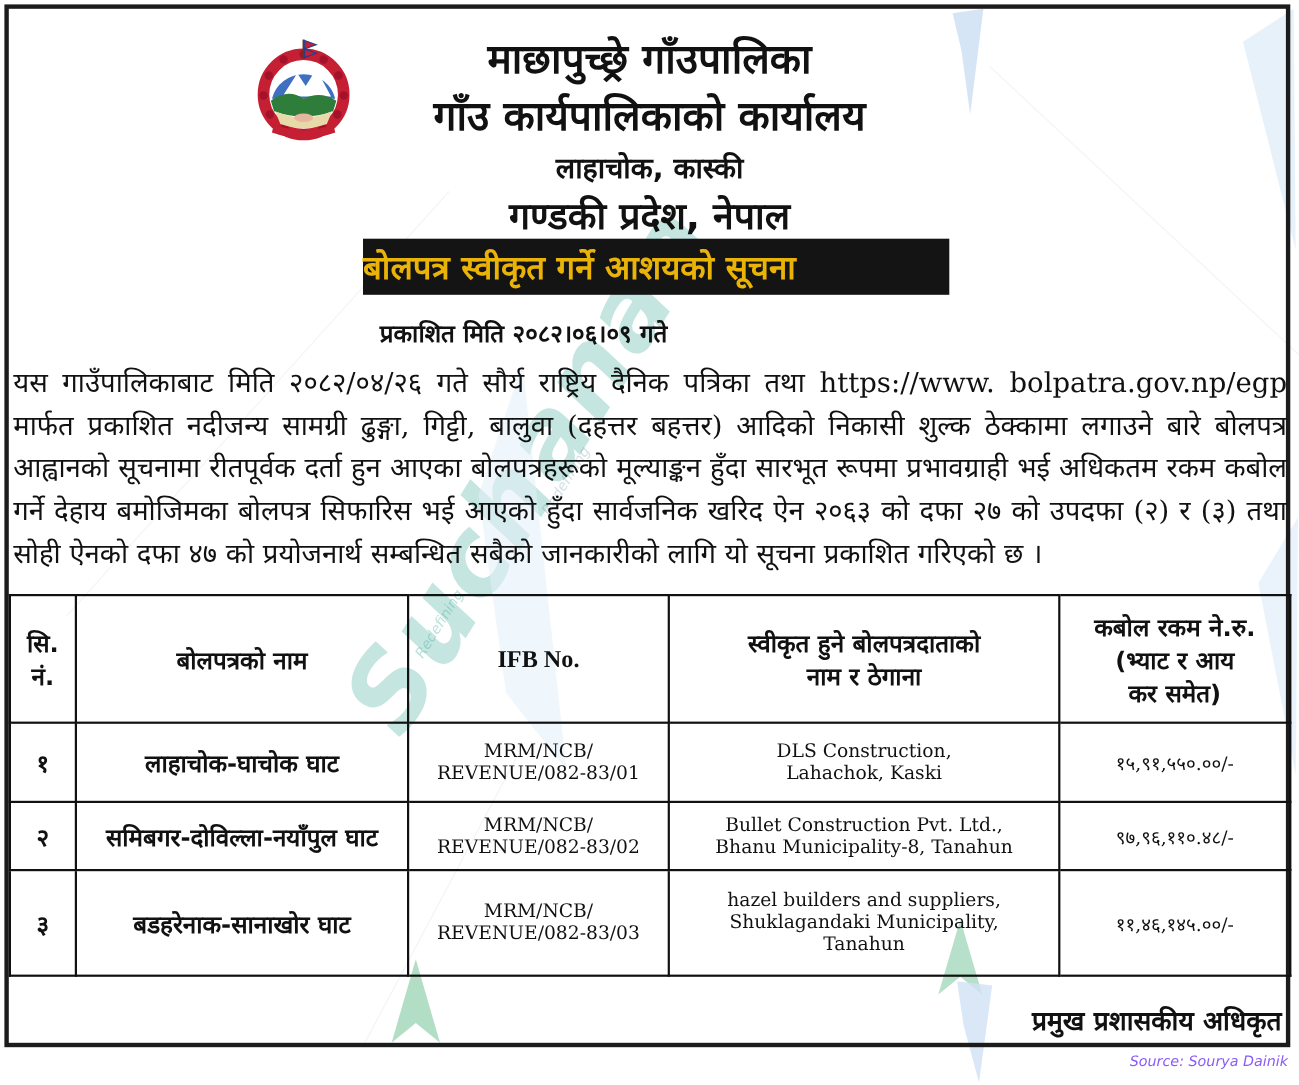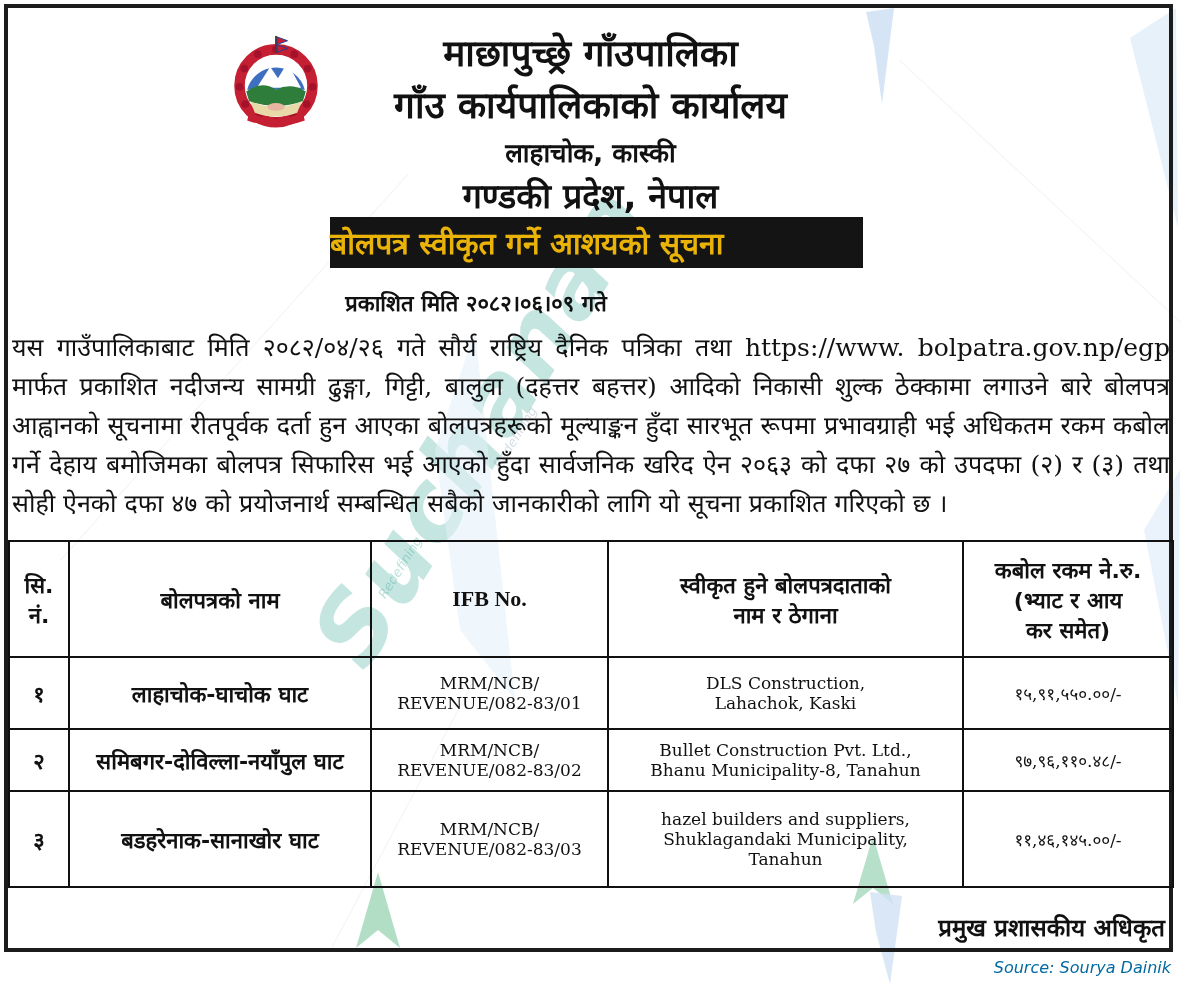--- a/index.html
+++ b/index.html
@@ -38,22 +38,22 @@
   #tbl th{font-weight:bold;font-size:22px;height:116px;
           font-family:"DejaVu Sans","Liberation Sans",sans-serif;}
   #tbl td{font-size:17px;}
   #tbl td.dev{font-family:"DejaVu Sans","Liberation Sans",sans-serif;font-weight:bold;font-size:22px;}
   #tbl tr.r1 td{height:72px;}
   #tbl tr.r2 td{height:62px;}
   #tbl tr.r3 td{height:96px;}
   .c-sn{width:60px;} .c-name{width:302px;} .c-ifb{width:237px;} .c-bidder{width:355px;} .c-amt{width:210px;}
   #sig{position:absolute;right:16px;top:910px;font-weight:bold;font-size:24px;
        font-family:"DejaVu Sans","Liberation Sans",sans-serif;margin-left:40px;}
-  #source{position:absolute;right:10px;top:958px;font-style:italic;font-size:16px;
-          font-family:"DejaVu Sans","Liberation Sans",sans-serif;color:#0369a1;}
+  #source{position:absolute;right:10px;top:958px;font-style:italic;font-size:13px;
+          font-family:"DejaVu Sans","Liberation Sans",sans-serif;color:#8b5cf6;}
   
   .kite{position:absolute;}
   svg{display:block;}
 </style>
 </head>
 <body>
 
 <div id="page">
 
   <div class="layer">

